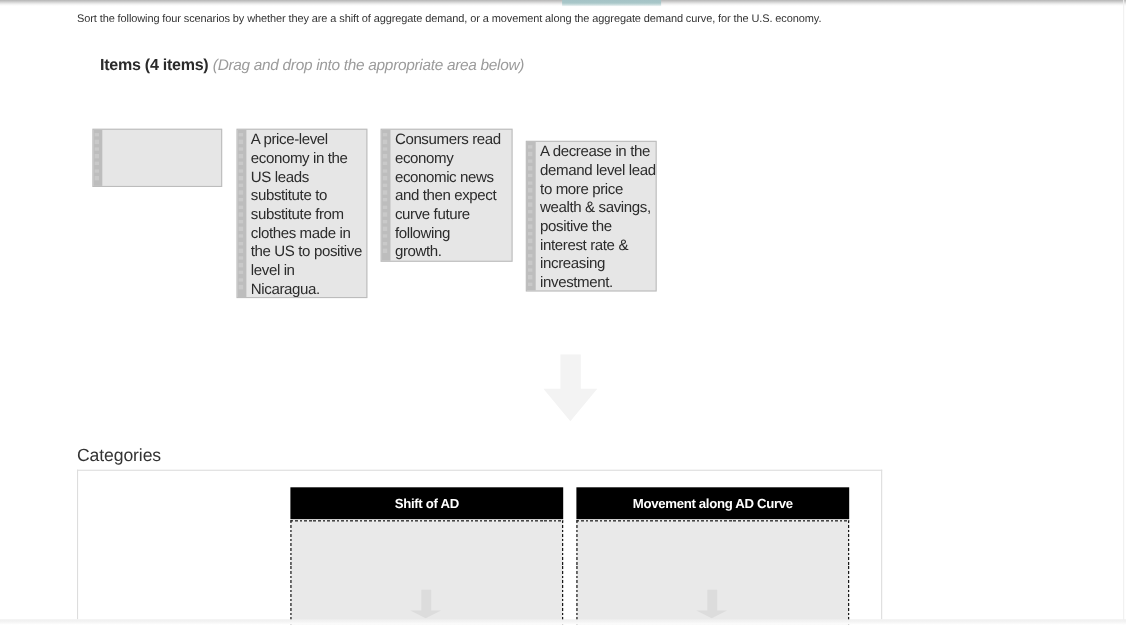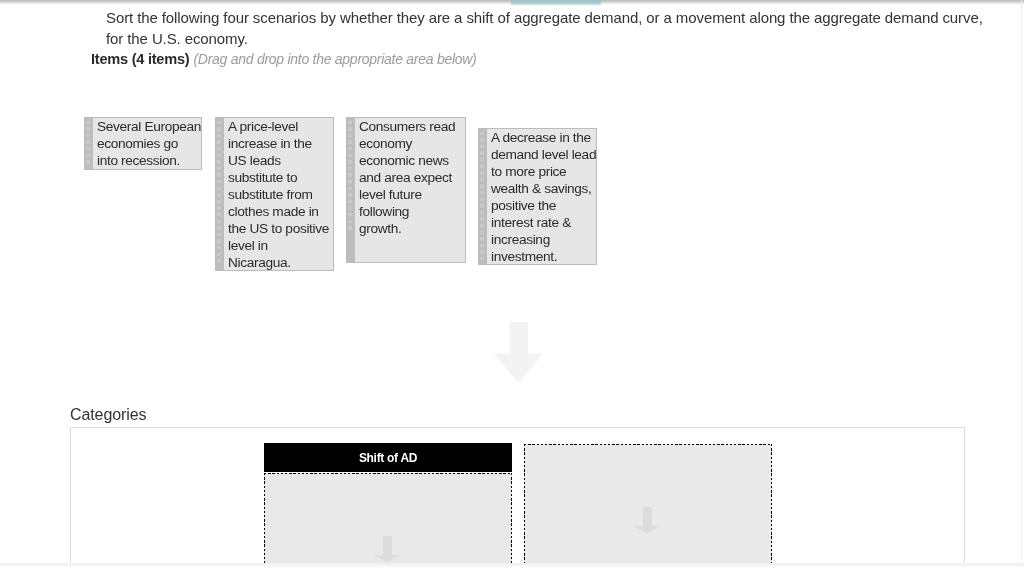--- a/index.html
+++ b/index.html
@@ -12,39 +12,39 @@
   }
 
   
   .topbar { position:absolute; left:0; top:0; width:1024px; height:6px;
             background:linear-gradient(to bottom,#b5b5b5 0%,#c9c9c9 22%,#e4e4e4 48%,#f7f7f7 72%,#ffffff 92%); }
   .topbar .seg  { position:absolute; left:511px; top:0px; width:90px; height:6px;
             background:linear-gradient(to bottom,#a4c3c6 0%,#a9c7c9 45%,#cfe0e1 75%,#ffffff 100%); }
 
   
   .prompt { position:absolute; left:70px; top:7px; width:886px;
-            font-size:15px; line-height:21px; letter-spacing:-0.1px; color:#333;margin-left:36px; }
+            font-size:10px; line-height:21px; letter-spacing:-0.1px; color:#333; }
 
   .items-head { position:absolute; left:91px; top:50px; font-size:14px; line-height:18px; white-space:nowrap; }
   .items-head .lbl { font-weight:bold; font-size:14.6px; letter-spacing:-0.25px; color:#2b2b2b; }
   .items-head .hint { font-style:italic; font-size:14px; color:#9b9b9b; letter-spacing:-0.27px; padding-left:4px; }
 
   
   .card { position:absolute; background:#e6e6e6; border:1px solid #bcbcbc; box-sizing:border-box; display:flex; align-items:stretch; }
   .grip { width:7.5px; flex:0 0 7.5px; background:#bdbdbd; position:relative; overflow:hidden; }
   .grip i { position:absolute; left:1.4px; width:3.6px; height:3.6px; background:#c9c9c9; display:block; }
   .card .txt { flex:1 1 auto; overflow:hidden; padding:0 0 0 4.5px; font-size:13.7px; line-height:17px;
                letter-spacing:-0.35px; color:#2b2b2b; white-space:nowrap; }
 
   
   .bigarrow { position:absolute; left:494px; top:322px; }
 
   
   .cats-title { position:absolute; left:70px; top:406px; font-size:16px; letter-spacing:-0.1px; color:#333; }
-  .cats-box { position:absolute; left:70px; top:427px; width:895px; height:136px;
+  .cats-box { position:absolute; left:70px; top:427px; width:732px; height:136px;
               border:1px solid #dddddd; border-bottom:none; box-sizing:border-box; }
   .rightedge { position:absolute; left:1021px; top:0; width:1px; height:568px; background:#f0f0f0; }
   .bottomband { position:absolute; left:0; top:563px; width:1024px; height:5px;
               background:linear-gradient(to bottom,#efefef 0%,#f4f4f4 45%,#fbfbfb 80%,#ffffff 100%); }
   .zone { position:absolute; top:15px; width:248px; }
   .zone .hdr { height:29px; background:#000000; color:#ffffff; font-size:12px; font-weight:bold; letter-spacing:-0.3px;
                display:flex; align-items:center; justify-content:center; }
   .zone .drop { margin-top:1px; height:120px; background:#e9e9e9; box-sizing:border-box; position:relative; }
   .zone .drop .edge { position:absolute; }
   .zone .drop .edge.h { left:0; right:0; height:1px;
@@ -70,25 +70,20 @@
     <div class="card" style="left: 84px; top: 117px; width: 118px; height: 53px;">
       <div class="grip">
         <i style="top:2.5px"></i>
         <i style="top:9.1px"></i>
         <i style="top:15.7px"></i>
         <i style="top:22.3px"></i>
         <i style="top:28.9px"></i>
         <i style="top:35.5px"></i>
         <i style="top:42.1px"></i>
       </div>
-      <div class="txt">
-        <div>Several European</div>
-        <div>economies go</div>
-        <div>into recession.</div>
-      </div>
     </div>
     <div class="card" style="left: 215px; top: 117px; width: 119px; height: 154px;">
       <div class="grip">
         <i style="top:2.5px"></i>
         <i style="top:9.1px"></i>
         <i style="top:15.7px"></i>
         <i style="top:22.3px"></i>
         <i style="top:28.9px"></i>
         <i style="top:35.5px"></i>
         <i style="top:42.1px"></i>
@@ -103,31 +98,31 @@
         <i style="top:101.5px"></i>
         <i style="top:108.1px"></i>
         <i style="top:114.7px"></i>
         <i style="top:121.3px"></i>
         <i style="top:127.9px"></i>
         <i style="top:134.5px"></i>
         <i style="top:141.1px"></i>
       </div>
       <div class="txt">
         <div>A price-level</div>
-        <div>increase in the</div>
+        <div>economy in the</div>
         <div>US leads</div>
         <div>substitute to</div>
         <div>substitute from</div>
         <div>clothes made in</div>
         <div>the US to positive</div>
         <div>level in</div>
         <div>Nicaragua.</div>
       </div>
     </div>
-    <div class="card" style="left: 346px; top: 117px; width: 120px; height: 146px;">
+    <div class="card" style="left: 346px; top: 117px; width: 120px; height: 121px;">
       <div class="grip">
         <i style="top:2.5px"></i>
         <i style="top:9.1px"></i>
         <i style="top:15.7px"></i>
         <i style="top:22.3px"></i>
         <i style="top:28.9px"></i>
         <i style="top:35.5px"></i>
         <i style="top:42.1px"></i>
         <i style="top:48.7px"></i>
         <i style="top:55.3px"></i>
@@ -137,22 +132,22 @@
         <i style="top:81.7px"></i>
         <i style="top:88.3px"></i>
         <i style="top:94.9px"></i>
         <i style="top:101.5px"></i>
         <i style="top:108.1px"></i>
       </div>
       <div class="txt">
         <div>Consumers read</div>
         <div>economy</div>
         <div>economic news</div>
-        <div>and area expect</div>
-        <div>level future</div>
+        <div>and then expect</div>
+        <div>curve future</div>
         <div>following</div>
         <div>growth.</div>
       </div>
     </div>
     <div class="card" style="left: 478px; top: 128px; width: 119px; height: 137px;">
       <div class="grip">
         <i style="top:2.5px"></i>
         <i style="top:9.1px"></i>
         <i style="top:15.7px"></i>
         <i style="top:22.3px"></i>
@@ -198,20 +193,21 @@
         <div class="drop">
           <span class="edge h t"></span>
           <span class="edge v l"></span>
           <span class="edge v r"></span>
           <svg class="da" width="28" height="26" viewBox="0 0 28 26">
             <path d="M10 0 H19 V19 H28 L14 26 L0 19 H10 Z" fill="#dcdcdc"></path>
           </svg>
         </div>
       </div>
       <div class="zone" style="left: 453px;">
+        <div class="hdr">Movement along AD Curve</div>
         <div class="drop">
           <span class="edge h t"></span>
           <span class="edge v l"></span>
           <span class="edge v r"></span>
           <svg class="da" width="28" height="26" viewBox="0 0 28 26">
             <path d="M10 0 H19 V19 H28 L14 26 L0 19 H10 Z" fill="#dcdcdc"></path>
           </svg>
         </div>
       </div>
     </div>

